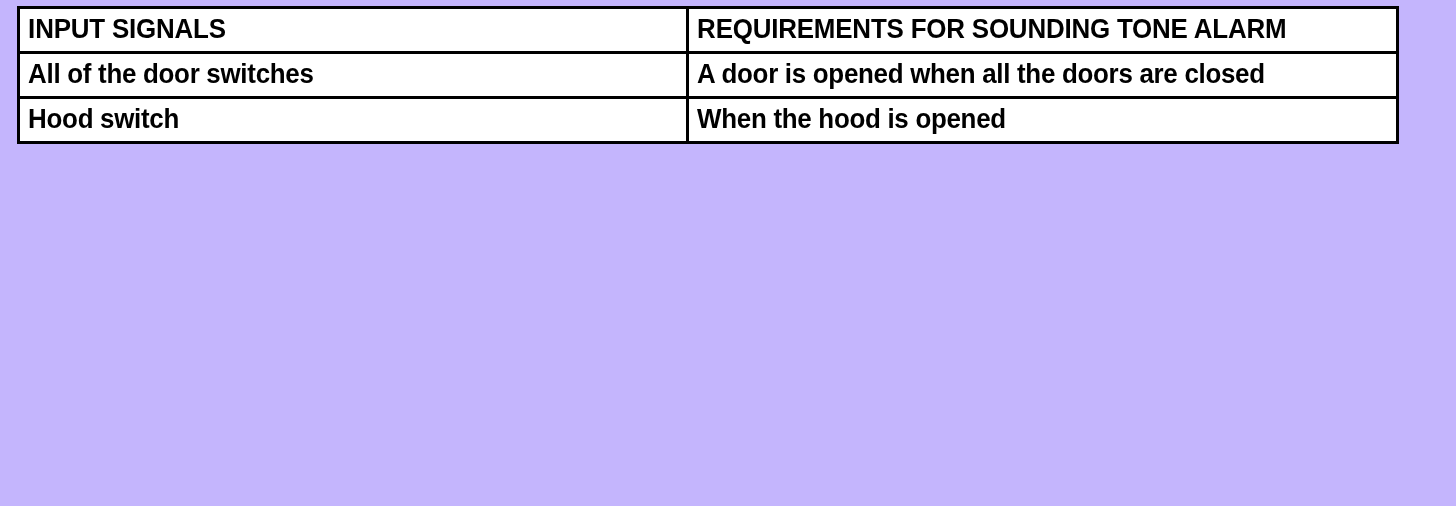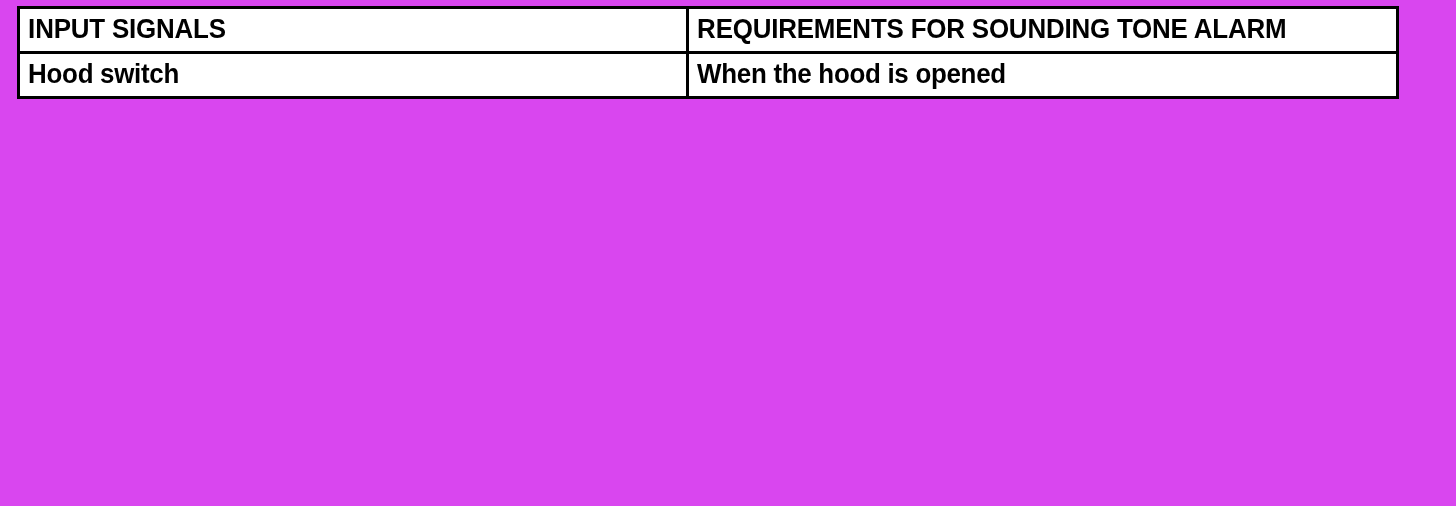--- a/index.html
+++ b/index.html
@@ -11,21 +11,21 @@
     width: 1456px;
     height: 506px;
     overflow: hidden;
     font-family: "Liberation Sans", "DejaVu Sans", sans-serif;
     -webkit-font-smoothing: none;
   }
   .page {
     position: relative;
     width: 1456px;
     height: 506px;
-    background: #d946ef;
+    background: #c4b5fd;
   }
   .table-wrap {
     position: absolute;
     left: 17px;
     top: 6px;
     width: 1379px;
   }
   table.spec {
     border-collapse: collapse;
     width: 1379px;
@@ -81,20 +81,28 @@
             <span class="cell-text">INPUT SIGNALS</span>
           </th>
           <th>
             <span class="cell-text">REQUIREMENTS FOR SOUNDING TONE ALARM</span>
           </th>
         </tr>
       </thead>
       <tbody>
         <tr>
           <td>
+            <span class="cell-text">All of the door switches</span>
+          </td>
+          <td>
+            <span class="cell-text">A door is opened when all the doors are closed</span>
+          </td>
+        </tr>
+        <tr>
+          <td>
             <span class="cell-text">Hood switch</span>
           </td>
           <td>
             <span class="cell-text">When the hood is opened</span>
           </td>
         </tr>
       </tbody>
     </table>
   </div>
 </div>

